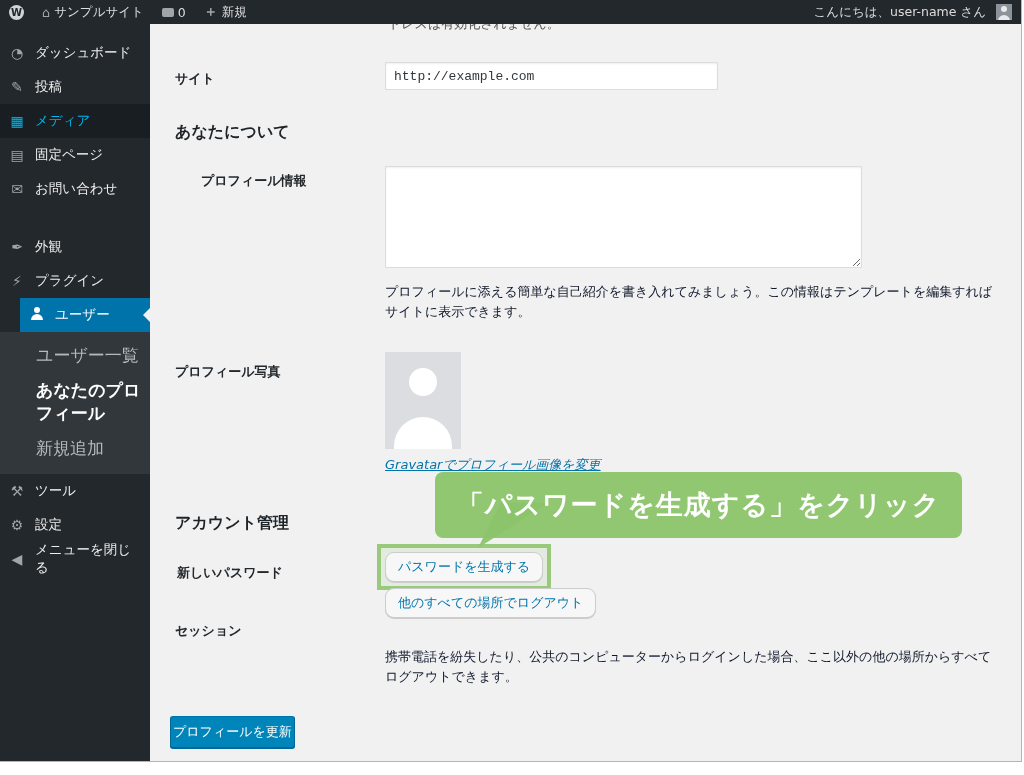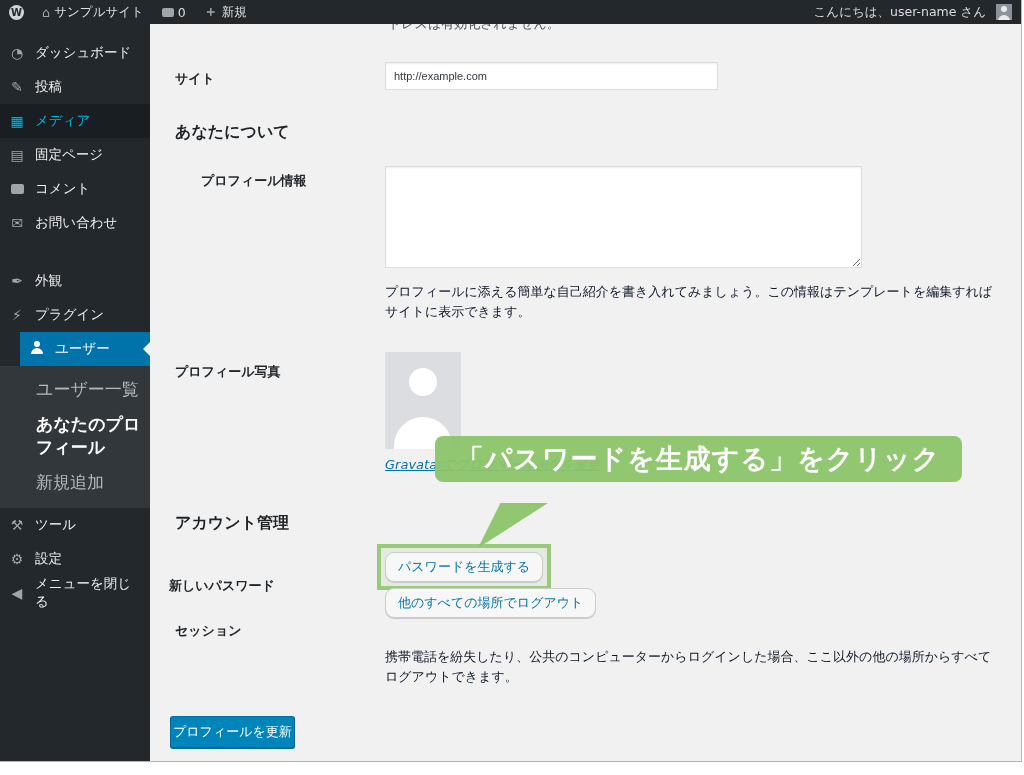--- a/index.html
+++ b/index.html
@@ -37,28 +37,28 @@
   .person-icon { display:inline-block; width:14px; height:13px; position:relative; }
   .person-icon::before { content:''; position:absolute; top:0; left:4px; width:6px; height:6px; border-radius:50%; background:currentColor; }
   .person-icon::after { content:''; position:absolute; bottom:0; left:1px; width:12px; height:6px; border-radius:6px 6px 0 0; background:currentColor; }
 
   
   #content { position:absolute; top:24px; left:150px; right:0; bottom:0; background:#f1f1f1; overflow:hidden; }
   .abs { position:absolute; }
   .clipped-text { left:238px; top:-9px; font-size:13px; color:#555; }
   .form-label { font-size:13px; font-weight:bold; color:#23282d; }
   .section-heading { font-size:16px; font-weight:bold; color:#1d2327; }
-  .wp-input { position:absolute; left:235px; top:38px; width:333px; height:28px; border:1px solid #ddd; box-shadow:inset 0 1px 2px rgba(0,0,0,.07); border-radius:0; padding:0 8px; font-size:11px; color:#32373c; background:#fff; font-family:Liberation Sans, sans-serif; }
+  .wp-input { position:absolute; left:235px; top:38px; width:333px; height:28px; border:1px solid #ddd; box-shadow:inset 0 1px 2px rgba(0,0,0,.07); border-radius:0; padding:0 8px; font-size:13px; color:#32373c; background:#fff; font-family:Liberation Mono, monospace; }
   .wp-textarea { position:absolute; left:235px; top:142px; width:477px; height:102px; border:1px solid #ddd; box-shadow:inset 0 1px 2px rgba(0,0,0,.07); background:#fff; resize:both; font-family:"DejaVu Sans","Liberation Sans",sans-serif; font-size:13px; padding:4px 8px; }
   .description { font-size:13px; color:#0f172a; line-height:1.5; width:612px; }
   .avatar-box { left:235px; top:328px; width:76px; height:97px; background:#dcdde0; overflow:hidden; }
   .avatar-box::before { content:''; position:absolute; top:16px; left:24px; width:28px; height:28px; border-radius:50%; background:#fff; }
   .avatar-box::after { content:''; position:absolute; bottom:-8px; left:9px; width:58px; height:40px; border-radius:29px 29px 0 0; background:#fff; }
   .gravatar-link { left:235px; top:432px; font-size:13px; font-style:italic; color:#0073aa; text-decoration:underline; cursor:pointer; white-space:nowrap; }
-  .callout { left:285px; top:412px; width:527px; height:46px; background:rgba(140,196,106,0.95); border-radius:8px; display:flex; align-items:center; justify-content:center; color:#fff; font-size:27px; font-weight:bold; letter-spacing:1px; z-index:20; }
+  .callout { left:285px; top:448px; width:527px; height:66px; background:rgba(140,196,106,0.95); border-radius:8px; display:flex; align-items:center; justify-content:center; color:#fff; font-size:27px; font-weight:bold; letter-spacing:1px; z-index:20; }
   .callout-tail { left:328px; top:479px; width:70px; height:45px; background:rgba(140,196,106,0.95); clip-path:polygon(32% 0, 100% 0, 0 100%); z-index:19; }
   .wp-button { display:inline-block; background:#f7f7f7; border:1px solid #ccc; border-radius:9px; box-shadow:0 1px 0 #ccc; color:#0073aa; font-size:13px; padding:5px 12px; cursor:pointer; font-family:"DejaVu Sans","Liberation Sans",sans-serif; white-space:nowrap; }
   .highlight-box { left:227px; top:520px; border:4px solid rgba(140,196,106,0.85); background:rgba(140,196,106,0.14); padding:4px; display:inline-block; }
   .wp-button-primary { display:inline-block; background:#0085ba; border:1px solid; border-color:#0073aa #006799 #006799; border-radius:3px; box-shadow:0 1px 0 #006799; color:#fff; font-size:13px; padding:6px 2px; cursor:pointer; font-family:"DejaVu Sans","Liberation Sans",sans-serif; white-space:nowrap; }
 </style>
 </head>
 <body>
 
 <div id="app">
 
@@ -97,24 +97,20 @@
       <span class="menu-icon">✎</span>
       <span class="menu-label">投稿</span>
     </div>
     <div class="menu-item media-active">
       <span class="menu-icon">▦</span>
       <span class="menu-label">メディア</span>
     </div>
     <div class="menu-item">
       <span class="menu-icon">▤</span>
       <span class="menu-label">固定ページ</span>
-    </div>
-    <div class="menu-item">
-      <span class="menu-icon"><span class="bubble-icon"></span></span>
-      <span class="menu-label">コメント</span>
     </div>
     <div class="menu-item">
       <span class="menu-icon">✉</span>
       <span class="menu-label">お問い合わせ</span>
     </div>
     <div class="menu-sep"></div>
     <div class="menu-item">
       <span class="menu-icon">✒</span>
       <span class="menu-label">外観</span>
     </div>
@@ -160,21 +156,21 @@
 
     <div class="abs form-label" style="left:25px; top:339px;">プロフィール写真</div>
     <div class="abs avatar-box"></div>
     <a class="abs gravatar-link">Gravatarでプロフィール画像を変更</a>
 
     <div class="abs callout">「パスワードを生成する」をクリック</div>
     <div class="abs callout-tail"></div>
 
     <div class="abs section-heading" style="left:25px; top:489px;">アカウント管理</div>
 
-    <div class="abs form-label" style="left:19px; top:540px;margin-top:13px;">新しいパスワード</div>
+    <div class="abs form-label" style="left:27px; top:540px;">新しいパスワード</div>
     <div class="abs highlight-box">
       <button class="wp-button">パスワードを生成する</button>
     </div>
 
     <div class="abs form-label" style="left:25px; top:598px;">セッション</div>
     <button class="wp-button abs" style="left:235px; top:564px;">他のすべての場所でログアウト</button>
     <div class="abs description" style="left:235px; top:623px;">携帯電話を紛失したり、公共のコンピューターからログインした場合、ここ以外の他の場所からすべてログアウトできます。</div>
 
     <button class="wp-button-primary abs" style="left:20px; top:692px;">プロフィールを更新</button>
 

